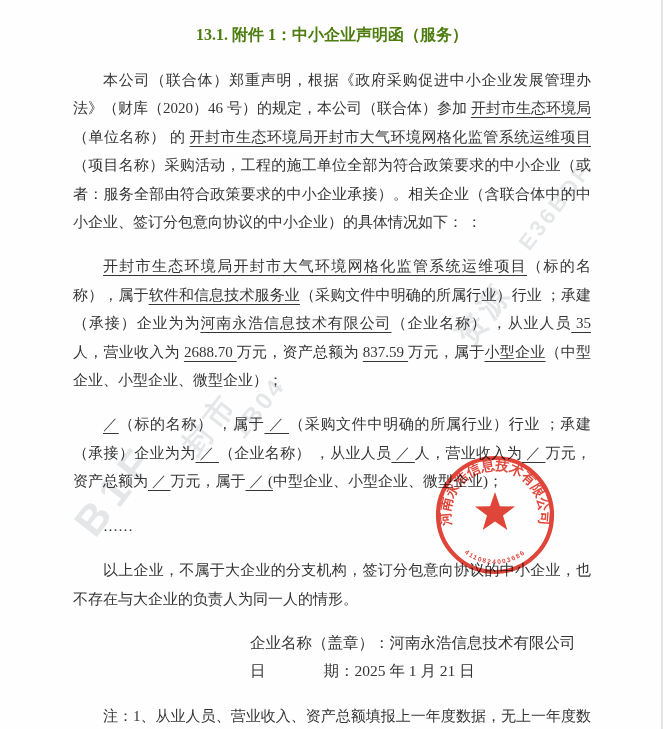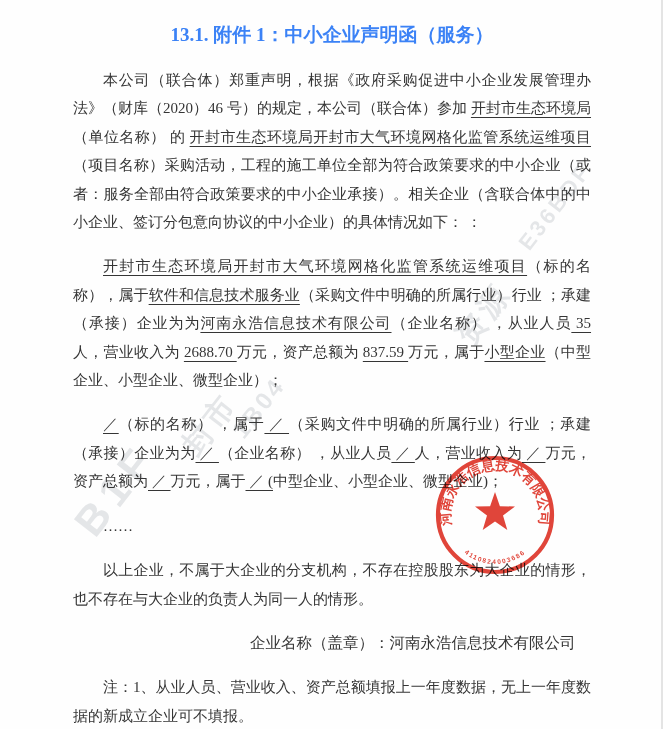--- a/index.html
+++ b/index.html
@@ -3,22 +3,22 @@
 <meta charset="utf-8">
 <style>
   html,body{margin:0;padding:0;background:#ffffff;}
   .page{
     position:relative;width:663px;height:729px;background:#fefefe;
     overflow:hidden;box-sizing:border-box;border-right:2px solid #e4e4e4;
     font-family:"Liberation Serif","DejaVu Serif",serif;color:#353535;
   }
   .content{position:relative;z-index:2;padding:10px 54px 0 57px;}
   h1.doc-title{
-    font-size:19px;line-height:30px;text-align:center;font-weight:bold;
-    color:#3b82f6;margin:10px 0 12px 0;
+    font-size:16px;line-height:30px;text-align:center;font-weight:bold;
+    color:#4d7c0f;margin:10px 0 12px 0;
   }
   .para{
     margin:16px;font-size:15px;line-height:28.4px;text-align:justify;
     text-indent:2em;word-break:break-all;
   }
   .fill{text-decoration:underline;text-underline-offset:4px;text-decoration-thickness:1px;}
   .sig{font-size:15.5px;line-height:28.4px;margin-left:193px;font-family:Liberation Serif, serif;}
   .gap{display:inline-block;width:58px;}
   
   .wm{
@@ -47,23 +47,24 @@
   <div class="wm wm3" style="color: rgb(180, 185, 191);">资源</div>
   <div class="wm wm4" style="color: rgb(180, 185, 191);">E36BDF</div>
 
   <div class="content">
     <h1 class="doc-title">13.1. 附件 1：中小企业声明函（服务）</h1>
 
     <p class="para"><span>本公司（联合体）郑重声明，根据《政府采购促进中小企业发展管理办法》（财库（2020）46 号）的规定，本公司（联合体）参加 </span><span class="fill">开封市生态环境局</span><span> （单位名称） 的 </span><span class="fill">开封市生态环境局开封市大气环境网格化监管系统运维项目</span><span> （项目名称）采购活动，工程的施工单位全部为符合政策要求的中小企业（或者：服务全部由符合政策要求的中小企业承接）。相关企业（含联合体中的中小企业、签订分包意向协议的中小企业）的具体情况如下： ：</span></p>
     <p class="para"><span class="fill">开封市生态环境局开封市大气环境网格化监管系统运维项目</span><span>（标的名称），属于</span><span class="fill">软件和信息技术服务业</span><span>（采购文件中明确的所属行业）行业 ；承建（承接）企业为为</span><span class="fill">河南永浩信息技术有限公司</span><span>（企业名称） ，从业人员</span><span class="fill"> 35 </span><span>人，营业收入为 </span><span class="fill">2688.70 </span><span>万元，资产总额为 </span><span class="fill">837.59 </span><span>万元，属于</span><span class="fill">小型企业</span><span>（中型企业、小型企业、微型企业）；</span></p>
     <p class="para"><span class="fill">／</span><span>（标的名称） ，属于</span><span class="fill"> ／ </span><span>（采购文件中明确的所属行业）行业 ；承建（承接）企业为为</span><span class="fill"> ／ </span><span>（企业名称） ，从业人员</span><span class="fill"> ／ </span><span>人，营业收入为</span><span class="fill"> ／ </span><span>万元，资产总额为</span><span class="fill"> ／ </span><span>万元，属于</span><span class="fill"> ／ (</span><span>中型企业、小型企业、微型企业)；</span></p>
     <p class="para">……</p>
-    <p class="para">以上企业，不属于大企业的分支机构，不存在控股股东为大企业的情形，也不存在与大企业的负责人为同一人的情形。</p>
+    <p class="para">以上企业，不属于大企业的分支机构，签订分包意向协议的中小企业，也不存在与大企业的负责人为同一人的情形。</p>
 
     <div class="sig"><span>企业名称（盖章）：</span><span>河南永浩信息技术有限公司</span></div>
+    <div class="sig"><span>日</span><span class="gap"></span><span>期：</span><span>2025 年 1 月 21 日</span></div>
 
     <p class="para">注：1、从业人员、营业收入、资产总额填报上一年度数据，无上一年度数据的新成立企业可不填报。</p>
   </div>
 
   <svg class="stamp" width="130" height="130" viewBox="0 0 130 130" style="color: rgb(221, 43, 30);">
     <circle cx="65" cy="65" r="57" fill="none" stroke="currentColor" stroke-width="4.2"></circle>
     <path id="sealArcTop" d="M 21.8 77.4 A 45 45 0 1 1 108.2 77.4" fill="none"></path>
     <path id="sealArcBottom" d="M 24.4 92.4 A 49 49 0 0 0 105.6 92.4" fill="none"></path>
     <text font-size="13.5" font-weight="bold" fill="currentColor" font-family="'Liberation Serif','DejaVu Serif',serif">
       <textPath href="#sealArcTop" startOffset="50%" text-anchor="middle">河南永浩信息技术有限公司</textPath>

